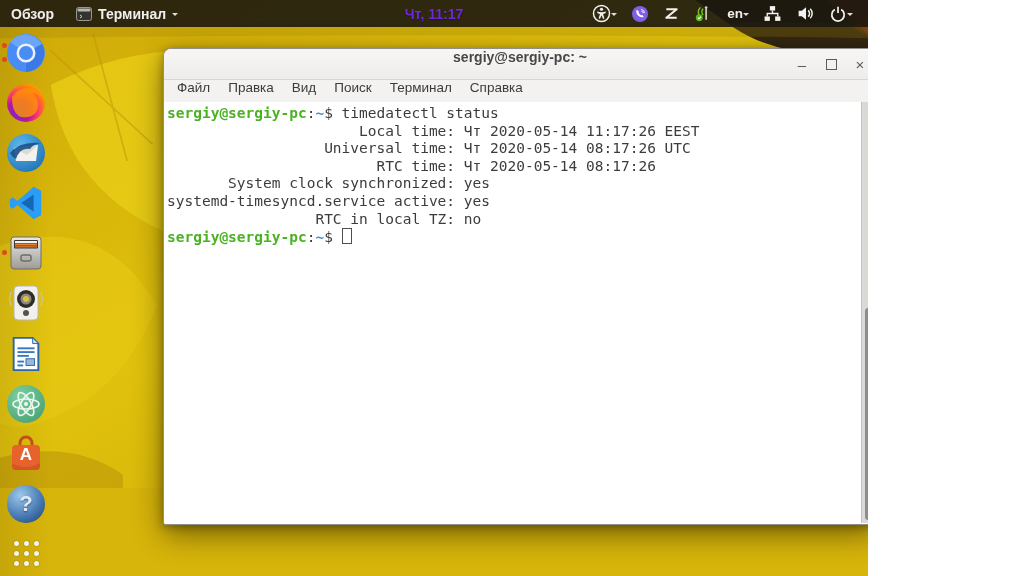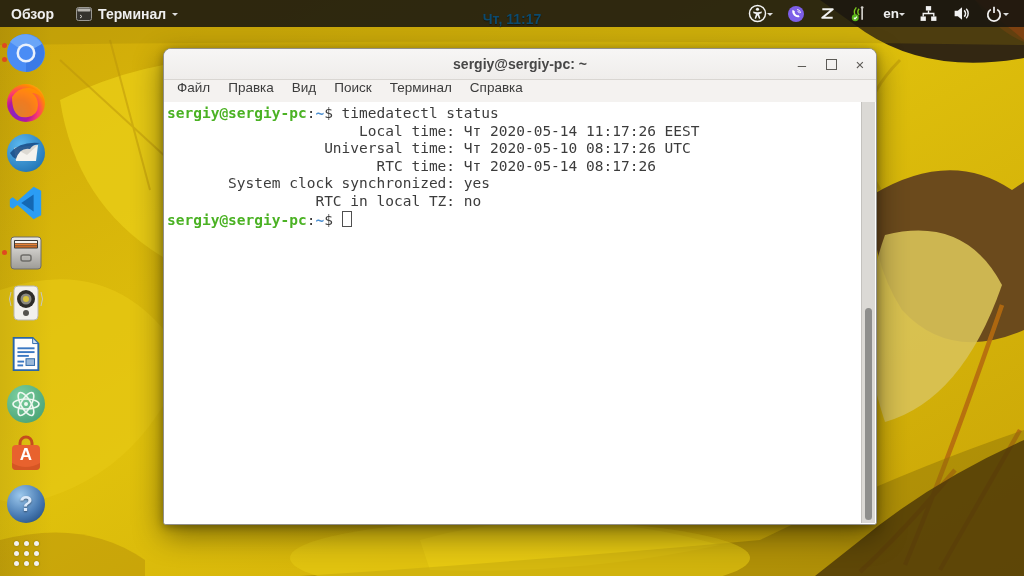--- a/index.html
+++ b/index.html
@@ -1,26 +1,26 @@
 <!DOCTYPE html>
 <html><head>
 <meta charset="utf-8">
 <style>
   html,body{margin:0;padding:0;}
   body{width:1024px;height:576px;overflow:hidden;font-family:"Liberation Sans",sans-serif;}
-  .screen{position:relative;width:1024px;height:576px;overflow:hidden;background:#d8b50a;}
+  .screen{position:relative;width:868px;height:576px;overflow:hidden;background:#d8b50a;}
   .wallpaper{position:absolute;inset:0;z-index:0;}
 
   
   .topbar{position:absolute;top:0;left:0;right:0;height:27px;z-index:30;
     background:rgba(28,24,15,0.90);display:flex;align-items:center;color:#eeeeee;}
   .tb-left{display:flex;align-items:center;height:100%;}
   .tb-btn{display:flex;align-items:center;gap:6px;height:100%;padding:0 11px;font-size:14px;font-weight:700;color:#efefef;cursor:default;}
-  .tb-clock{position:absolute;left:50%;transform:translateX(-50%);top:0;height:27px;display:flex;align-items:flex-end;
-    font-size:14px;font-weight:700;color:#0c4a6e;text-shadow:0 1px 1px rgba(0,0,0,.4);padding:0 10px;}
+  .tb-clock{position:absolute;left:50%;transform:translateX(-50%);top:0;height:27px;display:flex;align-items:center;
+    font-size:14px;font-weight:700;color:#6d28d9;text-shadow:0 1px 1px rgba(0,0,0,.4);padding:0 10px;}
   .tb-right{margin-left:auto;display:flex;align-items:center;height:100%;padding-right:8px;}
   .tray-item{display:flex;align-items:center;gap:0;height:100%;padding:0 7px;}
   .tray-item svg{display:block;}
   .caret{width:0;height:0;border:3.5px solid transparent;border-top-color:#dedede;margin-top:4px;}
   .kbd-label{font-size:13.5px;font-weight:700;color:#f0f0f0;}
 
   
   .dock{position:absolute;left:0;top:27px;bottom:0;width:52px;z-index:20;
     display:flex;flex-direction:column;justify-content:space-between;padding:6px 0 2px;box-sizing:border-box;
     background:linear-gradient(to right,rgba(40,32,6,0.10),rgba(40,32,6,0));}
@@ -33,21 +33,21 @@
     display:flex;align-items:center;justify-content:center;color:#dceafa;font-size:22px;font-weight:700;
     text-shadow:0 1px 2px rgba(0,0,0,.45);}
   .apps-grid{width:30px;height:30px;display:grid;grid-template-columns:repeat(3,1fr);align-items:center;justify-items:center;}
   .apps-grid i{width:5px;height:5px;border-radius:50%;background:#f3f3f3;box-shadow:0 0 2px rgba(0,0,0,.3);}
 
   
   .window{position:absolute;left:163px;top:48px;width:714px;height:477px;z-index:10;
     background:#ffffff;border:1px solid #918f8a;border-radius:8px 8px 3px 3px;box-sizing:border-box;
     box-shadow:0 10px 30px rgba(0,0,0,.45),0 2px 8px rgba(0,0,0,.3);overflow:hidden;}
   .titlebar{height:30px;background:linear-gradient(#f7f6f5,#efedeb);border-bottom:1px solid #d9d6d2;
-    position:relative;display:flex;align-items:center;justify-content:center;}
+    position:relative;display:flex;justify-content:center;}
   .title-text{font-size:14px;font-weight:700;color:#474747;}
   .win-controls{position:absolute;right:6px;top:0;height:30px;display:flex;align-items:center;gap:9px;}
   .wc{width:20px;height:20px;display:flex;align-items:center;justify-content:center;color:#5d5b57;font-size:15px;line-height:1;}
   .wc-max-box{width:9px;height:9px;border:1.5px solid #5d5b57;display:block;}
   .menubar{height:22px;background:#f4f2f0;border-bottom:1px solid #dbd8d4;display:flex;align-items:flex-start;padding-left:4px;}
   .menu-item{font-size:13.5px;color:#3c3c3c;padding:0 9px;}
   .term{position:absolute;top:53px;left:0;right:0;bottom:0;background:#ffffff;
     font-family:"DejaVu Sans Mono",monospace;font-size:14.5px;line-height:17.6px;
     padding:3px 18px 0 3px;box-sizing:border-box;}
   .tline{white-space:pre;}
@@ -315,23 +315,24 @@
       <span class="menu-item">Файл</span>
       <span class="menu-item">Правка</span>
       <span class="menu-item">Вид</span>
       <span class="menu-item">Поиск</span>
       <span class="menu-item">Терминал</span>
       <span class="menu-item">Справка</span>
     </div>
     <div class="term">
       <div class="tline"><span class="t-green">sergiy@sergiy-pc</span><span class="t-fg">:</span><span class="t-blue">~</span><span class="t-fg">$ timedatectl status</span></div>
       <div class="tline"><span class="t-fg">                      Local time: Чт 2020-05-14 11:17:26 EEST</span></div>
-      <div class="tline"><span class="t-fg">                  Universal time: Чт 2020-05-10 08:17:26 UTC</span></div>
+      <div class="tline"><span class="t-fg">                  Universal time: Чт 2020-05-14 08:17:26 UTC</span></div>
       <div class="tline"><span class="t-fg">                        RTC time: Чт 2020-05-14 08:17:26</span></div>
       <div class="tline"><span class="t-fg">       System clock synchronized: yes</span></div>
+      <div class="tline"><span class="t-fg">systemd-timesyncd.service active: yes</span></div>
       <div class="tline"><span class="t-fg">                 RTC in local TZ: no</span></div>
       <div class="tline"><span class="t-green">sergiy@sergiy-pc</span><span class="t-fg">:</span><span class="t-blue">~</span><span class="t-fg">$ </span><span class="cursor"></span></div>
     </div>
     <div class="scrollbar">
       <div class="scroll-thumb"></div>
     </div>
   </div>
 
 </div>
 

